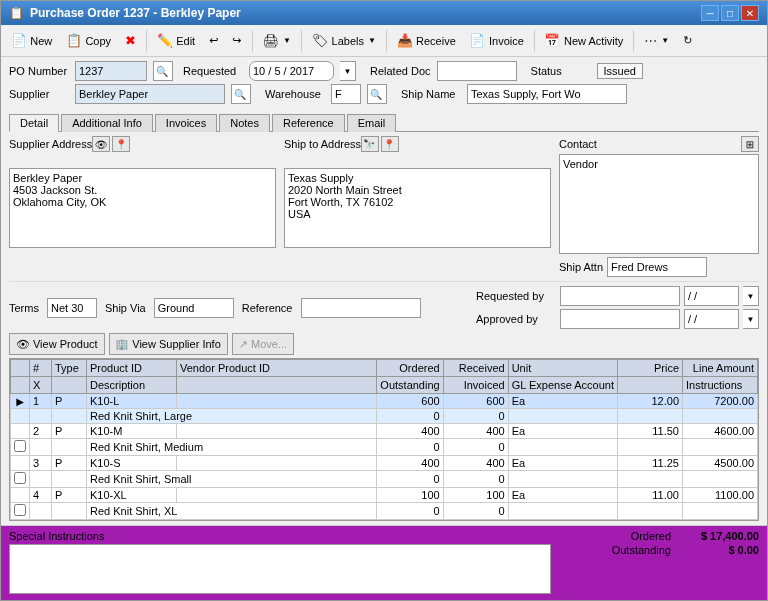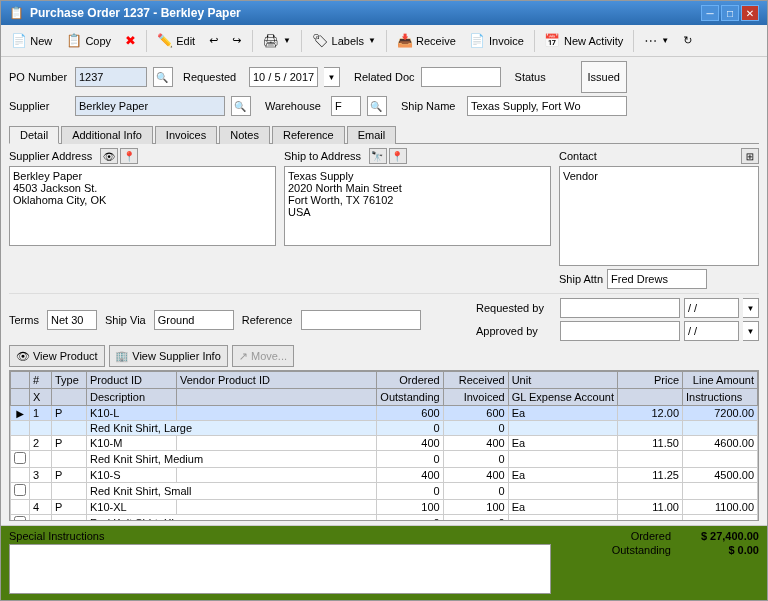--- a/index.html
+++ b/index.html
@@ -18,31 +18,31 @@
     .tb-icon { font-size: 13px; }
     .tb-sep { width: 1px; height: 22px; background: #ccc; margin: 0 2px; }
     .tb-dropdown-arrow { font-size: 8px; margin-left: 1px; }
     
     .form-area { background: #f0f0f0; padding: 4px 8px; }
     .form-row { display: flex; align-items: center; gap: 6px; margin-bottom: 3px; }
     .form-label { font-size: 11px; white-space: nowrap; min-width: 60px; }
     .form-input { border: 1px solid #999; background: white; padding: 1px 3px; font-size: 11px; height: 20px; }
     .form-input-blue { background: #dde8f5; }
     .form-search-btn { width: 20px; height: 20px; border: 1px solid #999; background: white; cursor: pointer; display: flex; align-items: center; justify-content: center; font-size: 10px; }
-    .status-badge { border: 1px solid #999; background: #f8f8f8; padding: 1px 6px; font-size: 11px; height: 32px; display: flex; align-items: center; }
+    .status-badge { border: 1px solid #999; background: #f8f8f8; padding: 1px 6px; font-size: 11px; height: 16px; display: flex; align-items: center; }
     
     .tabs { display: flex; gap: 0; border-bottom: 1px solid #999; margin: 2px 8px 0 8px; }
     .tab { padding: 2px 10px; border: 1px solid #999; border-bottom: none; background: #e0e0e0; cursor: pointer; font-size: 11px; margin-right: 2px; position: relative; top: 1px; }
     .tab.active { background: #f0f0f0; border-bottom: 1px solid #f0f0f0; z-index: 1; }
     
     .content-area { flex: 1; padding: 4px 8px; overflow: hidden; display: flex; flex-direction: column; }
     
     .address-section { display: flex; gap: 8px; margin-bottom: 4px; }
     .address-box { flex: 1; }
-    .address-header { display: flex; align-items: center; gap: 8px; margin-bottom: 2px; }
+    .address-header { display: flex; align-items: center; gap: 0; margin-bottom: 16px; }
     .address-label { font-size: 11px; font-weight: normal; }
     .address-icons { display: flex; gap: 2px; }
     .addr-icon-btn { width: 18px; height: 16px; border: 1px solid #999; background: #e8e8e8; cursor: pointer; display: flex; align-items: center; justify-content: center; font-size: 10px; }
     .address-text-box { border: 1px solid #999; background: white; padding: 3px; font-size: 11px; height: 80px; overflow: hidden; }
     
     .contact-box { width: 200px; }
     .contact-header { display: flex; align-items: center; justify-content: space-between; margin-bottom: 2px; }
     .contact-text-box { border: 1px solid #999; background: white; padding: 3px; font-size: 11px; height: 100px; }
     .ship-attn-row { display: flex; align-items: center; gap: 4px; margin-top: 3px; }
     
@@ -69,21 +69,21 @@
     td { border: 1px solid #ccc; padding: 1px 3px; white-space: nowrap; }
     .row-highlight { background: #cce0ff; }
     .row-normal { background: white; }
     .row-desc { background: white; }
     .row-desc-highlight { background: #ddeeff; }
     .td-right { text-align: right; }
     .row-arrow { width: 14px; text-align: center; font-size: 10px; }
     .cb-cell { width: 18px; text-align: center; }
     input[type="checkbox"] { width: 12px; height: 12px; }
     
-    .footer-area { background: #4d7c0f; border-top: 1px solid #ccc; padding: 4px 8px; display: flex; gap: 8px; }
+    .footer-area { background: #a21caf; border-top: 1px solid #ccc; padding: 4px 8px; display: flex; gap: 8px; }
     .special-instr { flex: 1; }
     .special-label { font-size: 11px; margin-bottom: 2px; }
     .special-textarea { border: 1px solid #999; background: white; width: 100%; height: 50px; font-size: 11px; resize: none; padding: 2px; }
     .totals-section { display: flex; flex-direction: column; gap: 2px; justify-content: flex-start; min-width: 200px; }
     .total-row { display: flex; align-items: center; justify-content: flex-end; gap: 8px; }
     .total-label { font-size: 11px; }
     .total-value { font-size: 11px; font-weight: bold; min-width: 80px; text-align: right; }
   </style>
 </head>
 <body>
@@ -159,21 +159,21 @@
       <span>↻</span>
     </button>
   </div>
 
   <div class="form-area">
     <div class="form-row">
       <span class="form-label">PO Number</span>
       <input class="form-input form-input-blue" style="width: 72px;" type="text" value="1237">
       <button class="form-search-btn">🔍</button>
       <span style="margin-left:4px;" class="form-label">Requested</span>
-      <input class="form-input" style="width: 69px;" type="text" value="10 / 5 / 2017">
+      <input class="form-input" style="width: 85px; border-radius: 7px;" type="text" value="10 / 5 / 2017">
       <button class="date-arrow">▼</button>
       <span style="margin-left:8px;" class="form-label">Related Doc</span>
       <input class="form-input" style="width: 80px;" type="text" value="">
       <span style="margin-left:8px;" class="form-label">Status</span>
       <div class="status-badge">
         <span>Issued</span>
       </div>
     </div>
     <div class="form-row">
       <span class="form-label">Supplier</span>
@@ -415,21 +415,21 @@
   </div>
 
   <div class="footer-area">
     <div class="special-instr">
       <div class="special-label">Special Instructions</div>
       <textarea class="special-textarea" style=""></textarea>
     </div>
     <div class="totals-section">
       <div class="total-row">
         <span class="total-label">Ordered</span>
-        <span class="total-value">$ 27,400.00</span>
+        <span class="total-value">$ 17,400.00</span>
       </div>
       <div class="total-row">
         <span class="total-label">Outstanding</span>
         <span class="total-value">$ 0.00</span>
       </div>
     </div>
   </div>
 </div>
 
 </body></html>

